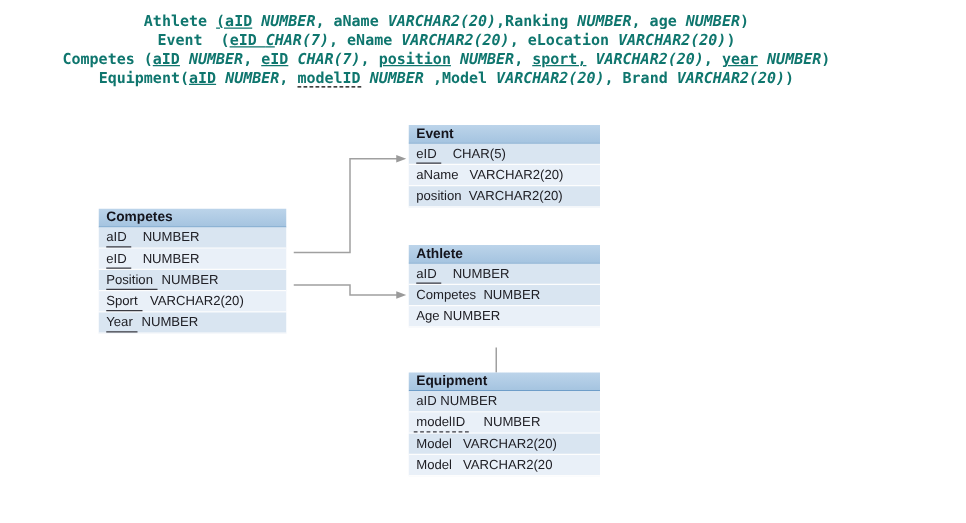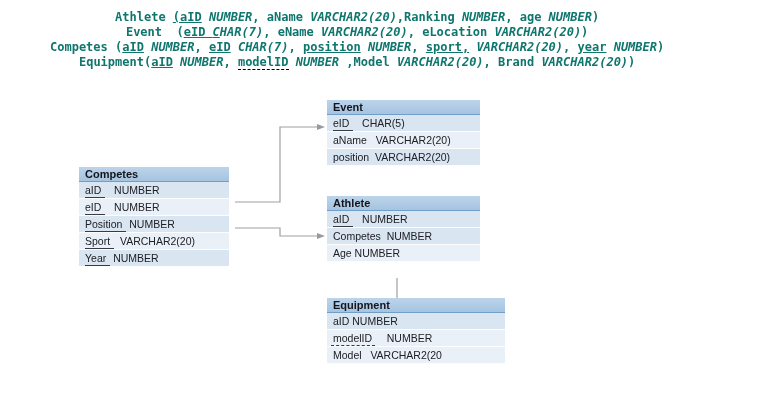--- a/index.html
+++ b/index.html
@@ -25,21 +25,21 @@
          border-bottom:1px solid var(--hdr-line);color:#14141c;}
   .trow{height:16px;line-height:16px;padding-left:6px;white-space:pre;
         border-bottom:1px solid #fdfdfd;color:#202026;}
   .trow.even{background:var(--row-a);}
   .trow.odd{background:var(--row-b);}
   .key-solid{display:inline-block;border-bottom:1px solid #3a3a42;padding-right:4px;line-height:13px;}
   .key-dashed{display:inline-block;border-bottom:1px dashed #3a3a42;padding-right:3px;padding-left:2px;margin-left:-2px;line-height:13px;}
   #box-competes{left:79px;top:167px;width:150px;}
   #box-event{left:327px;top:100px;width:153px;}
   #box-athlete{left:327px;top:196px;width:153px;}
-  #box-equipment{left:327px;top:298px;width:178px;}
+  #box-equipment{left:327px;top:298px;width:153px;}
   
   #connectors{position:absolute;left:0;top:0;pointer-events:none;}
 </style>
 </head>
 <body>
 
 <div id="stage">
 
   <div id="schema"><div><span class="seg-p">Athlete </span><span class="seg-u">(aID</span><span class="seg-p"> </span><span class="seg-i">NUMBER</span><span class="seg-p">, aName </span><span class="seg-i">VARCHAR2(20)</span><span class="seg-p">,Ranking </span><span class="seg-i">NUMBER</span><span class="seg-p">, age </span><span class="seg-i">NUMBER</span><span class="seg-p">)</span></div><div><span class="seg-p">Event  (</span><span class="seg-u">eID </span><span class="seg-iu">C</span><span class="seg-i">HAR(7)</span><span class="seg-p">, eName </span><span class="seg-i">VARCHAR2(20)</span><span class="seg-p">, eLocation </span><span class="seg-i">VARCHAR2(20)</span><span class="seg-p">)</span></div><div><span class="seg-p">Competes (</span><span class="seg-u">aID</span><span class="seg-p"> </span><span class="seg-i">NUMBER</span><span class="seg-p">, </span><span class="seg-u">eID</span><span class="seg-p"> </span><span class="seg-i">CHAR(7)</span><span class="seg-p">, </span><span class="seg-u">position</span><span class="seg-p"> </span><span class="seg-i">NUMBER</span><span class="seg-p">, </span><span class="seg-u">sport,</span><span class="seg-p"> </span><span class="seg-i">VARCHAR2(20)</span><span class="seg-p">, </span><span class="seg-u">year</span><span class="seg-p"> </span><span class="seg-i">NUMBER</span><span class="seg-p">)</span></div><div><span class="seg-p">Equipment(</span><span class="seg-u">aID</span><span class="seg-p"> </span><span class="seg-i">NUMBER</span><span class="seg-p">, </span><span class="seg-d">modelID</span><span class="seg-p"> </span><span class="seg-i">NUMBER</span><span class="seg-p"> ,Model </span><span class="seg-i">VARCHAR2(20)</span><span class="seg-p">, Brand </span><span class="seg-i">VARCHAR2(20)</span><span class="seg-p">)</span></div></div>
 
@@ -78,17 +78,18 @@
         <div class="trow even"><span>Competes</span><span>  </span><span>NUMBER</span></div>
         <div class="trow odd"><span>Age</span><span> </span><span>NUMBER</span></div>
       </div>
   </div>
 
   <div class="tbox" id="box-equipment">
     <div class="thead">Equipment</div>
     <div>
         <div class="trow even"><span>aID</span><span> </span><span>NUMBER</span></div>
         <div class="trow odd"><span class="key-dashed">modelID</span><span>    </span><span>NUMBER</span></div>
+        <div class="trow even"><span>Model</span><span>   </span><span>VARCHAR2(20)</span></div>
         <div class="trow odd"><span>Model</span><span>   </span><span>VARCHAR2(20</span></div>
       </div>
   </div>
 
 </div>
 
 </body></html>

